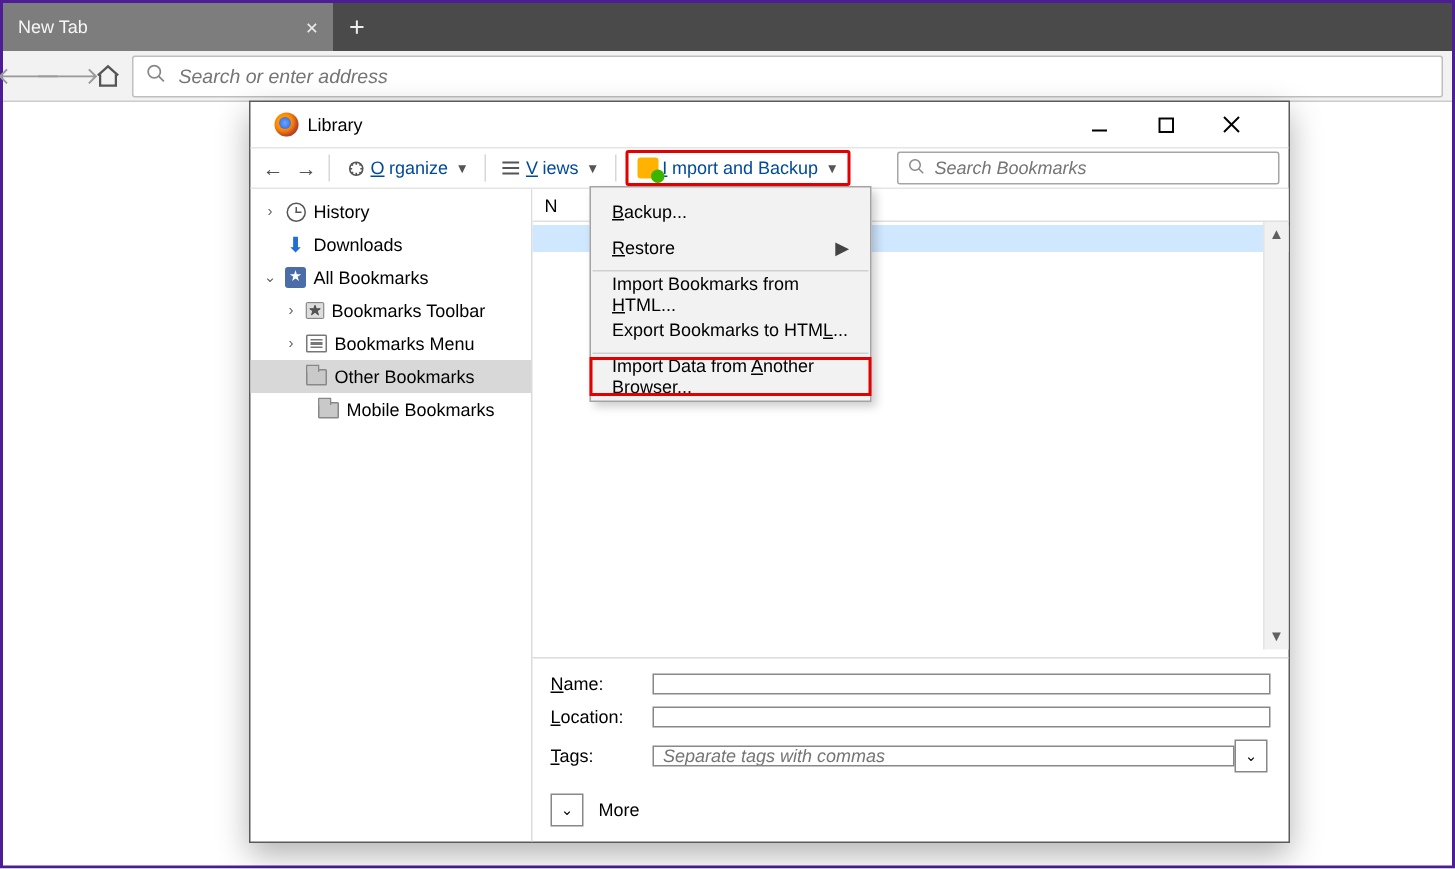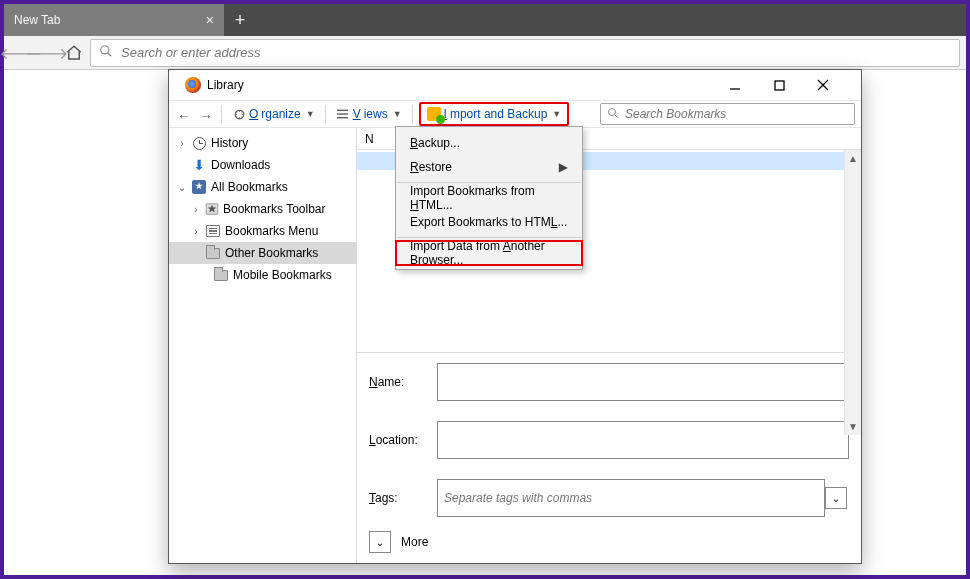--- a/index.html
+++ b/index.html
@@ -1,17 +1,17 @@
 <!DOCTYPE html>
 <html><head>
 <meta charset="utf-8">
 <style>
   * { box-sizing: border-box; margin: 0; padding: 0; font-family: "Segoe UI", Tahoma, sans-serif; font-size: 12px; }
   html, body { width: 970px; height: 579px; background: #fff; overflow: hidden; }
-  .outer { border: 4px solid #4c1d95; width: 970px; height: 579px; position: relative; background: #fff; }
+  .outer { border: 2px solid #4c1d95; width: 970px; height: 579px; position: relative; background: #fff; }
 
   
   .tabbar { background: #4a4a4a; height: 32px; display: flex; align-items: stretch; }
   .tab { background: #7d7d7d; width: 220px; display: flex; align-items: center; padding: 0 10px; color: #f6f6f6; position: relative; }
   .tab .close { margin-left: auto; font-size: 14px; color: #eee; cursor: pointer; }
   .newtab { width: 32px; display: flex; align-items: center; justify-content: center; color: #eee; font-size: 18px; cursor: pointer; }
   .toolbar { background: #f2f2f2; height: 34px; border-bottom: 1px solid #ccc; display: flex; align-items: center; padding: 0 6px; gap: 4px; }
   .nav-arrow { width: 22px; height: 22px; display: flex; align-items: center; justify-content: center; color: #9a9a9a; font-size: 16px; }
   .home-icon { width: 24px; height: 24px; display: flex; align-items: center; justify-content: center; color: #666; }
   .addressbar { flex: 1; height: 28px; border: 1px solid #bfbfbf; border-radius: 2px; background: #fff; display: flex; align-items: center; padding: 0 8px; gap: 8px; }
@@ -64,24 +64,24 @@
   .star-outline{width:14px;height:14px;color:#555;}
 
   .right { flex: 1; display: flex; flex-direction: column; position: relative; }
   .list-header { height: 22px; border-bottom: 1px solid #e0e0e0; display: flex; align-items: center; padding-left: 8px; background: #fff; }
   .list-area { flex: 1; position: relative; }
   .sel-row { height: 18px; background: #cfe7ff; margin-top: 2px; }
   .scrollbar-v { position: absolute; right: 0; top: 22px; bottom: 128px; width: 17px; background: #f1f1f1; border-left: 1px solid #e4e4e4; }
   .scrollbar-v .up, .scrollbar-v .down { height: 17px; display: flex; align-items:center; justify-content:center; color:#606060; font-size:10px; cursor:pointer; }
   .scrollbar-v .down { position:absolute; bottom:0; left:0; right:0; }
 
-  .details { border-top: 1px solid #dcdcdc; padding: 10px 12px 6px; display: grid; grid-template-columns: 68px 1fr 24px; row-gap: 20px; align-items: center; }
+  .details { border-top: 1px solid #dcdcdc; padding: 10px 12px 6px; display: grid; grid-template-columns: 68px 1fr 24px; row-gap: 8px; align-items: center; }
   .details label { text-align: left; color: #000; }
   .details .u { text-decoration: underline; }
-  .details input { height: 38px; border: 1px solid #888; padding: 0 6px; grid-column: 2 / span 2; font-style: normal;}
+  .details input { height: 14px; border: 1px solid #888; padding: 0 6px; grid-column: 2 / span 2; font-style: normal;}
   .details .tags-input { grid-column: 2; font-style: italic; color:#888; }
   .dropbtn { width: 22px; height: 22px; border: 1px solid #888; display:flex; align-items:center; justify-content:center; font-size:10px; cursor:pointer; }
   .more-row { display:flex; align-items:center; gap:10px; padding: 8px 12px 10px; }
   .more-row .dropbtn { border:1px solid #888; }
 
   
   .dropdown { position: absolute; left: 226px; top: 56px; width: 188px; background: #f2f2f2; border: 1px solid #a4a4a4; box-shadow: 3px 3px 6px rgba(0,0,0,.2); padding: 4px 0; }
   .menu-item { height: 24px; display:flex; align-items:center; padding: 0 14px; cursor:pointer; color:#000; }
   .menu-item .u { text-decoration: underline; }
   .menu-item .sub { margin-left:auto; color:#444; font-size:12px; }

